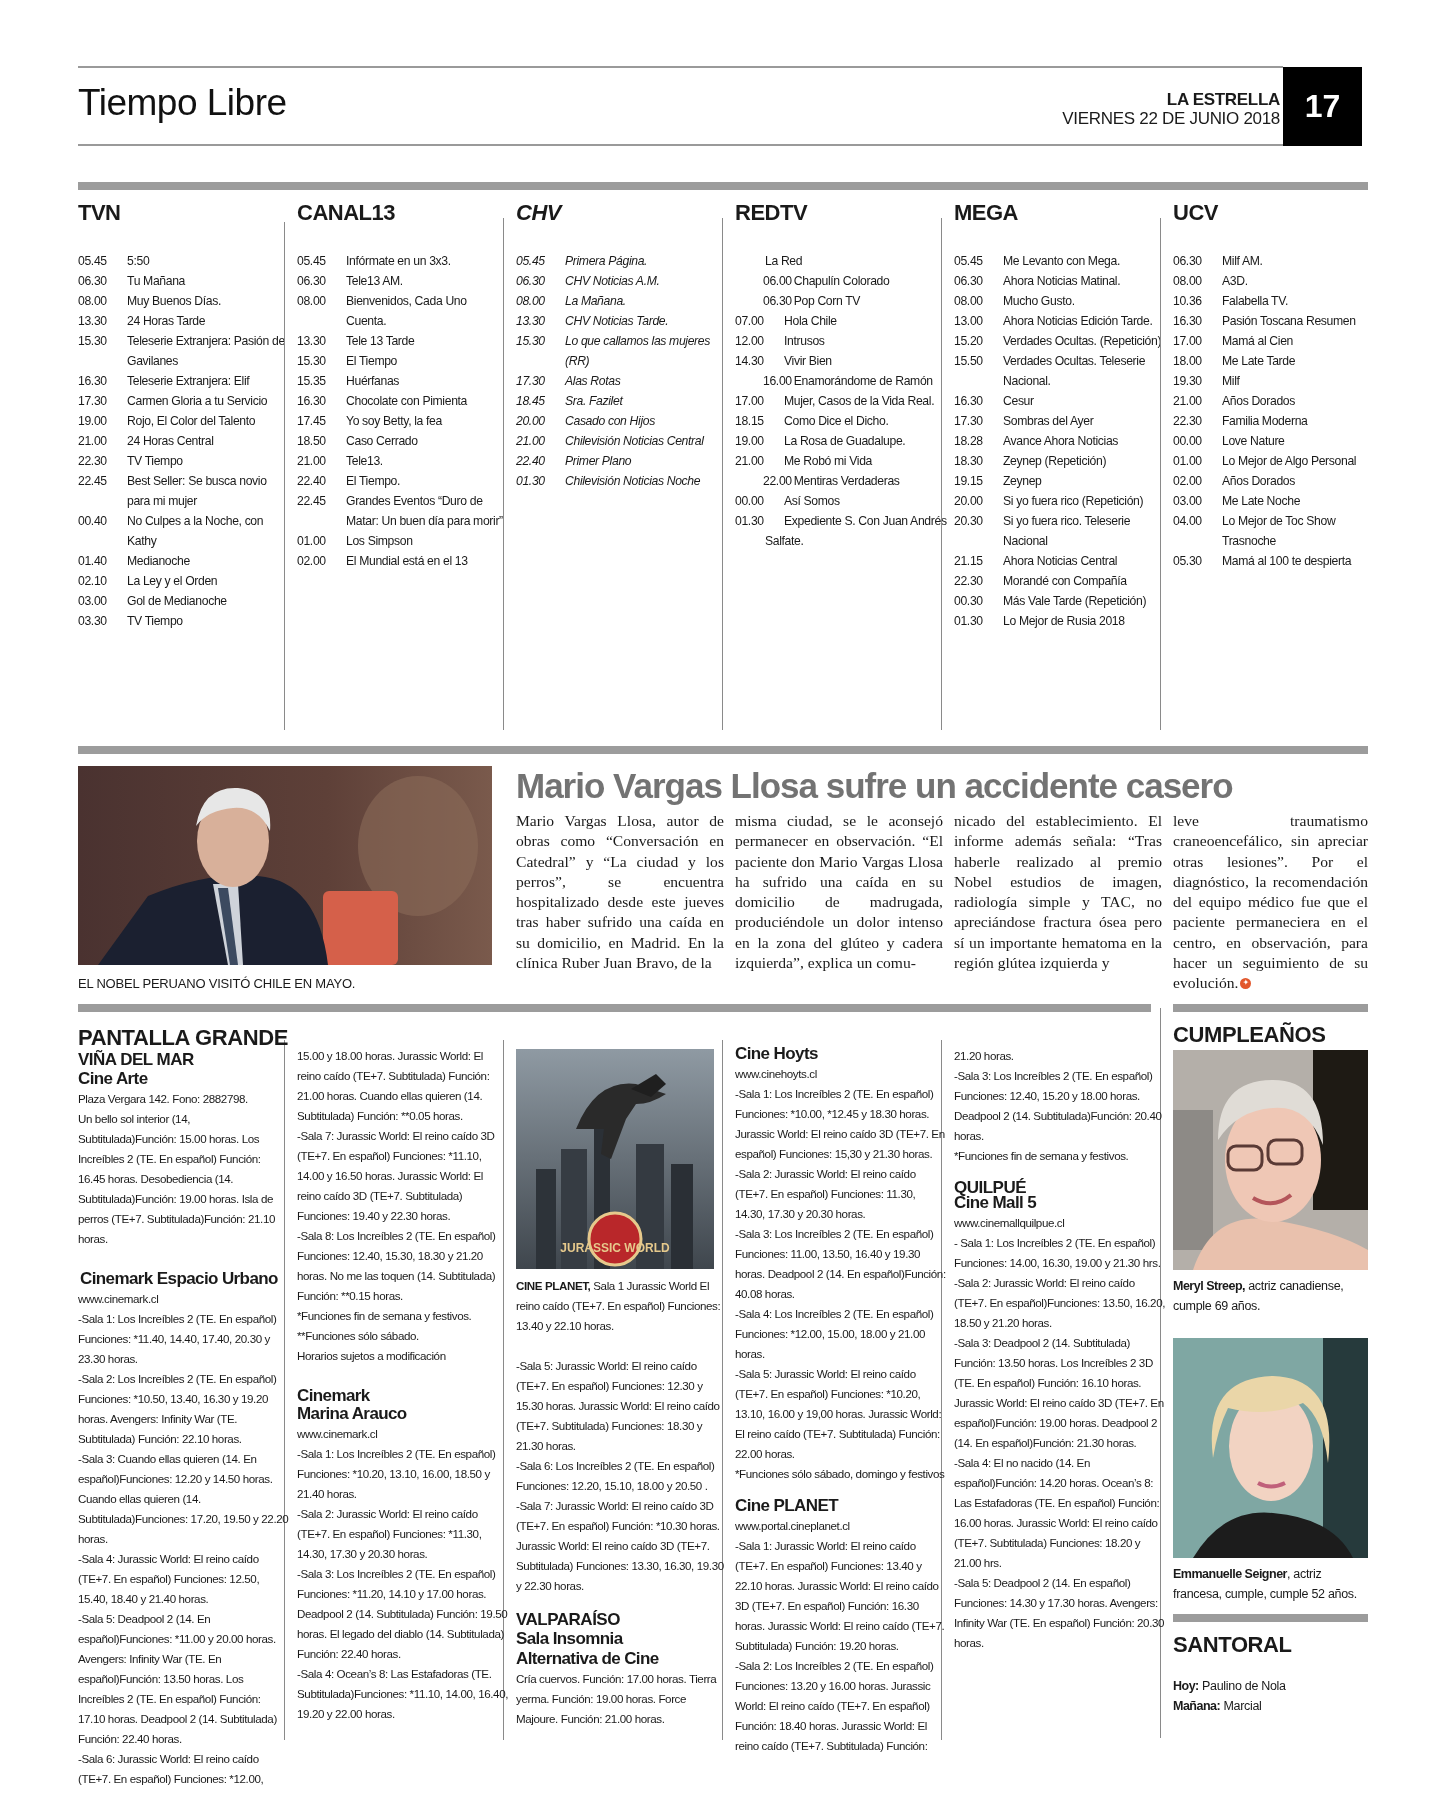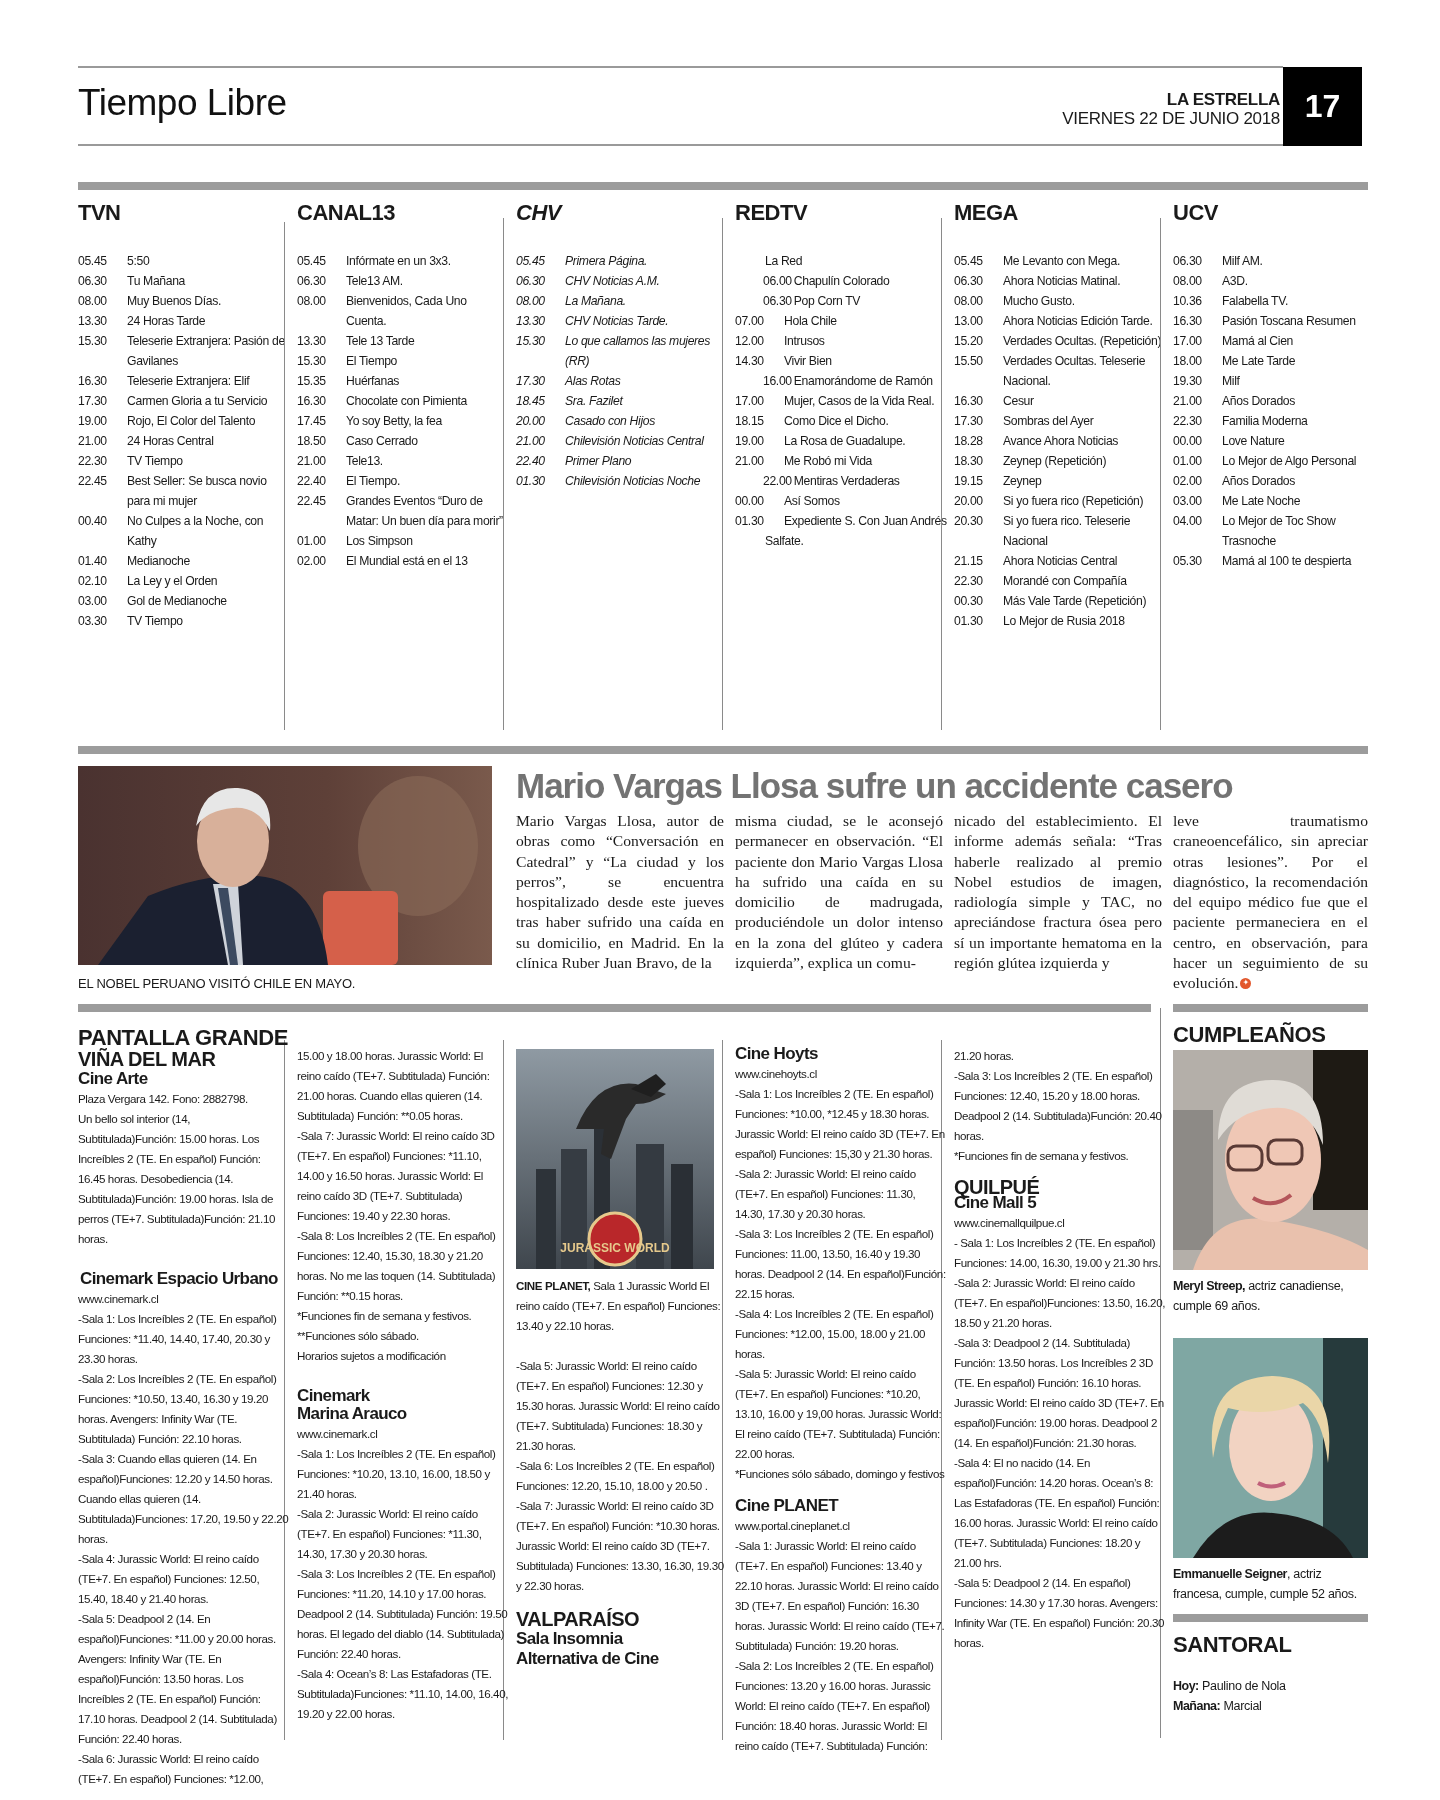--- a/index.html
+++ b/index.html
@@ -32,21 +32,21 @@
   .caption { position: absolute; left: 78px; top: 976px; font-size: 13px; letter-spacing: -0.2px; }
   .artcol { position: absolute; top: 811px; width: 208px; font-family: "Liberation Serif", serif; font-size: 15.6px; line-height: 20.3px; text-align: justify; hyphens: manual; color: #1a1a1a; }
   .endmark { display: inline-block; width: 11px; height: 11px; border-radius: 50%; background: #e2572c; vertical-align: -1px; margin-left: 2px; position: relative; }
   .endmark::after { content: "✦"; color: #fff; font-size: 8px; position: absolute; left: 2px; top: -1px; line-height: 11px; }
 
   
   .cinecol { position: absolute; top: 1022px; width: 212px; font-size: 11.6px; line-height: 20px; letter-spacing: -0.4px; }
   .cinecol p { margin: 0; }
   .cinecol .gap { height: 20px; }
   .bighead { font-size: 22px; font-weight: bold; letter-spacing: -0.4px; line-height: 24px; }
-  .cityhead { font-size: 20px; font-weight: bold; letter-spacing: -0.5px; line-height: 19px; }
+  .cityhead { font-size: 17px; font-weight: bold; letter-spacing: -0.5px; line-height: 19px; }
   .cinehead { font-size: 17px; font-weight: bold; letter-spacing: -0.6px; line-height: 20px; }
 
   .poster { position: absolute; left: 516px; top: 1049px; width: 198px; height: 220px; overflow: hidden; background: #f0abfc; }
 
   
   .sidebar { position: absolute; left: 1173px; width: 195px; }
   .sidehead { font-size: 22px; font-weight: bold; letter-spacing: -0.4px; }
   .sidephoto { width: 195px; overflow: hidden; }
   .sidecap { font-size: 12.5px; line-height: 20px; letter-spacing: -0.3px; }
   .sidecap b { letter-spacing: -0.5px; }
@@ -542,29 +542,32 @@
 <div class="cinecol" style="left:516px; top:1276px;">
   <p><b>CINE PLANET,</b> <span>Sala 1 Jurassic World El reino caído (TE+7. En español) Funciones: 13.40 y  22.10 horas.</span></p>
   <div class="gap"></div>
   <p>-Sala 5: Jurassic World: El reino caído (TE+7. En español) Funciones: 12.30 y 15.30 horas. Jurassic World: El reino caído (TE+7. Subtitulada) Funciones: 18.30 y 21.30 horas.</p>
   <p>-Sala 6: Los Increíbles 2 (TE. En español) Funciones: 12.20, 15.10, 18.00 y 20.50 .</p>
   <p>-Sala 7: Jurassic World: El reino caído 3D (TE+7. En español) Función: *10.30 horas. Jurassic World: El reino caído 3D (TE+7. Subtitulada) Funciones: 13.30, 16.30, 19.30 y 22.30 horas.</p>
   <div style="height:14px"></div>
   <div class="cityhead">VALPARAÍSO</div>
   <div class="cinehead">Sala Insomnia</div>
   <div class="cinehead">Alternativa de Cine</div>
+  <div class="lines">
+      <p>Cría cuervos. Función: 17.00 horas. Tierra yerma. Función: 19.00 horas. Force Majoure. Función: 21.00 horas.</p>
+    </div>
 </div>
 
 <div class="cinecol" style="left:735px; top:1044px;">
   <div class="cinehead">Cine Hoyts</div>
   <p>www.cinehoyts.cl</p>
   <div class="lines">
       <p>-Sala 1:  Los Increíbles 2 (TE. En español) Funciones: *10.00, *12.45 y 18.30 horas. Jurassic World: El reino caído 3D (TE+7. En español) Funciones: 15,30 y 21.30 horas.</p>
       <p>-Sala 2: Jurassic World: El reino caído (TE+7. En español) Funciones: 11.30, 14.30, 17.30 y 20.30 horas.</p>
-      <p>-Sala 3: Los Increíbles 2 (TE. En español) Funciones: 11.00, 13.50, 16.40 y 19.30 horas. Deadpool 2 (14. En español)Función: 22.15 horas.</p>
+      <p>-Sala 3: Los Increíbles 2 (TE. En español) Funciones: 11.00, 13.50, 16.40 y 19.30 horas. Deadpool 2 (14. En español)Función: 40.08 horas.</p>
       <p>-Sala 4: Los Increíbles 2 (TE. En español) Funciones: *12.00, 15.00, 18.00 y 21.00 horas.</p>
       <p>-Sala 5: Jurassic World: El reino caído (TE+7. En español) Funciones: *10.20, 13.10, 16.00 y 19,00 horas. Jurassic World: El reino caído (TE+7. Subtitulada) Función: 22.00 horas.</p>
       <p>*Funciones sólo sábado, domingo y festivos</p>
     </div>
   <div style="height:12px"></div>
   <div class="cinehead">Cine PLANET</div>
   <p>www.portal.cineplanet.cl</p>
   <div class="lines">
       <p>-Sala 1: Jurassic World: El reino caído (TE+7. En español) Funciones: 13.40 y 22.10 horas. Jurassic World: El reino caído 3D (TE+7. En español) Función: 16.30 horas. Jurassic World: El reino caído (TE+7. Subtitulada) Función: 19.20 horas.</p>
       <p>-Sala 2: Los Increíbles 2 (TE. En español) Funciones: 13.20 y 16.00 horas. Jurassic World: El reino caído (TE+7. En español) Función: 18.40 horas. Jurassic World: El reino caído (TE+7. Subtitulada) Función:</p>

